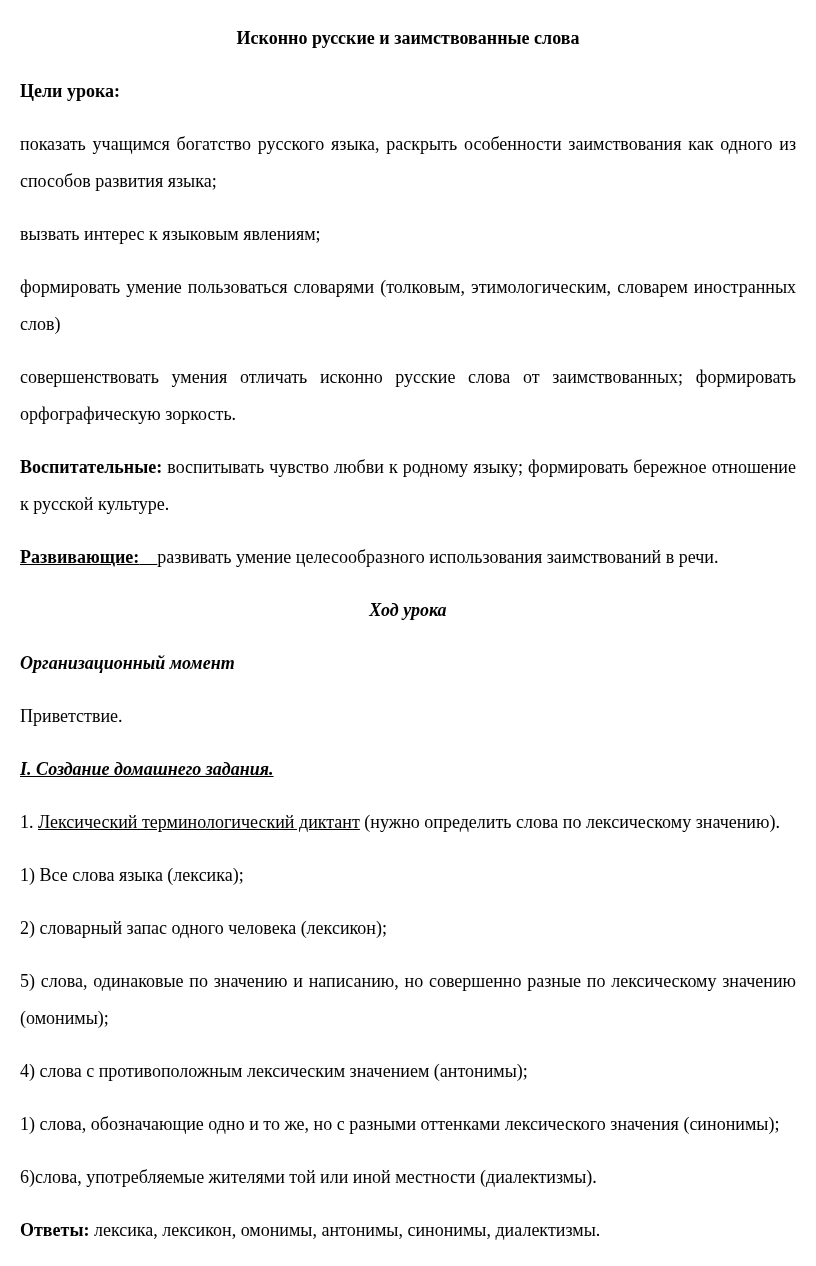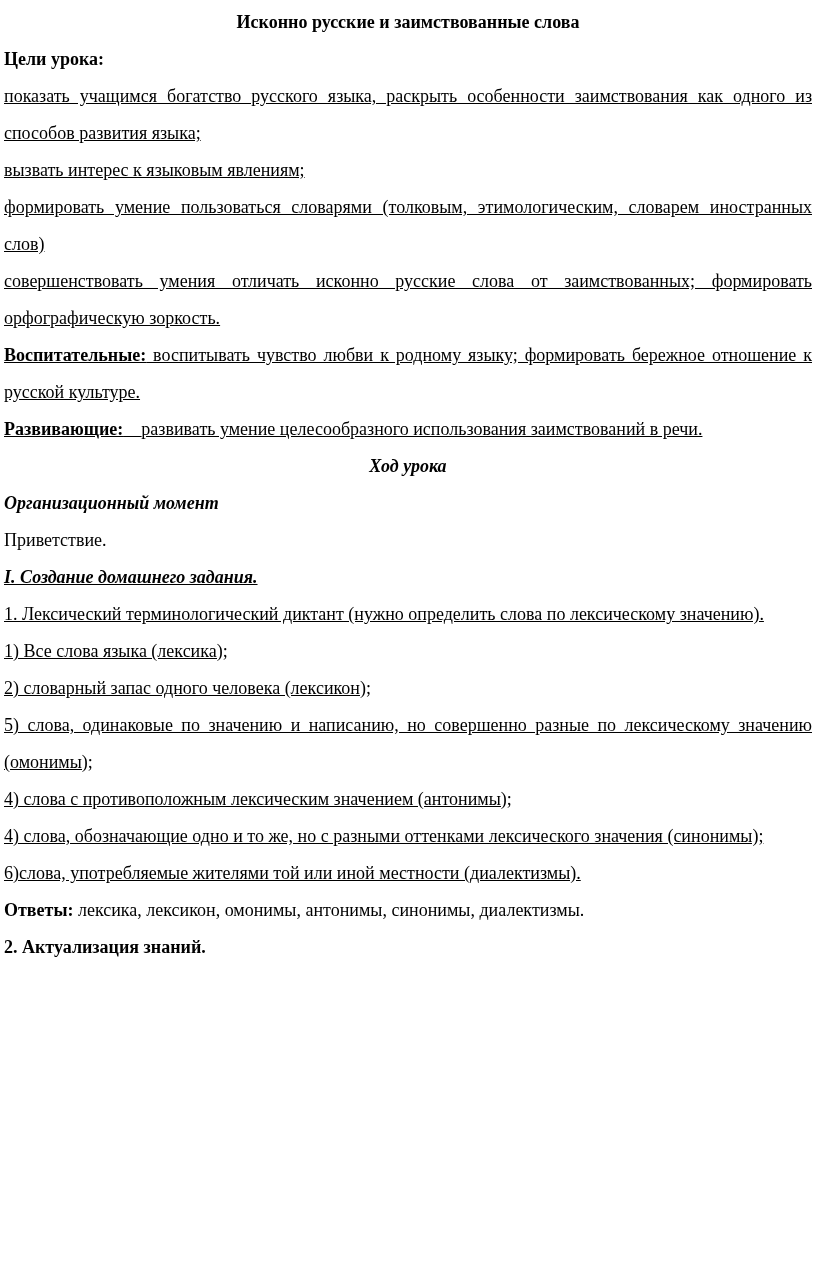--- a/index.html
+++ b/index.html
@@ -9,42 +9,42 @@
     height: 1266px;
     box-sizing: border-box;
     padding: 4px 4px 0 4px;
     background: #ffffff;
     color: #000000;
     font-family: "Liberation Serif", serif;
     font-size: 18px;
     line-height: 37px;
     overflow: hidden;
   }
-  .j { text-align: justify; text-decoration: underline; }
+  .j { text-align: justify; }
   .center { text-align: center; }
   .b { font-weight: bold; }
   .i { font-style: italic; font-weight: bold; }
   .u { text-decoration: underline; }
   .title {
     font-weight: bold;
     text-align: center;
     margin-right: 50px;
   }
   
   .li {
     position: relative;
     margin-left: 60px;
     margin-right: 50px;
   }
   .mt-goal3 { margin-top: 28px; }
   .mt-hod { margin-top: 32px; }
   .mt-org { margin-top: 32px; }
   .mt-proverka { margin-top: 30px; }
   .mt-dict { margin-top: 4px; }
-  p, .para { margin: 0; }
+  p, .para { margin: 16px; }
 </style>
 </head>
 <body>
 
 <div class="page">
 
   <div class="title para">Исконно русские и заимствованные слова</div>
 
   <div class="b para">Цели урока:</div>
 
@@ -83,21 +83,21 @@
   <div class="b i u para mt-proverka">I. Создание домашнего задания.</div>
 
   <div class="j para mt-dict">
     <span>1.&nbsp;</span><span class="u">Лексический терминологический диктант</span><span> (нужно определить слова по лексическому значению).</span>
   </div>
 
   <div class="j para">1) Все слова языка (лексика);</div>
   <div class="j para">2) словарный запас одного человека (лексикон);</div>
   <div class="j para">5) слова, одинаковые по значению и написанию, но совершенно разные по лексическому значению (омонимы);</div>
   <div class="j para">4) слова с противоположным лексическим значением (антонимы);</div>
-  <div class="j para">4) слова, обозначающие одно и то же, но с разными оттенками лексического значения (синонимы);</div>
+  <div class="j para">1) слова, обозначающие одно и то же, но с разными оттенками лексического значения (синонимы);</div>
   <div class="j para">6)слова, употребляемые жителями той или иной местности (диалектизмы).</div>
 
   <div class="para">
     <span class="b">Ответы:</span><span> лексика, лексикон, омонимы, антонимы, синонимы, диалектизмы.</span>
   </div>
 
   <div class="b para">2. Актуализация знаний.</div>
 
 </div>
 

